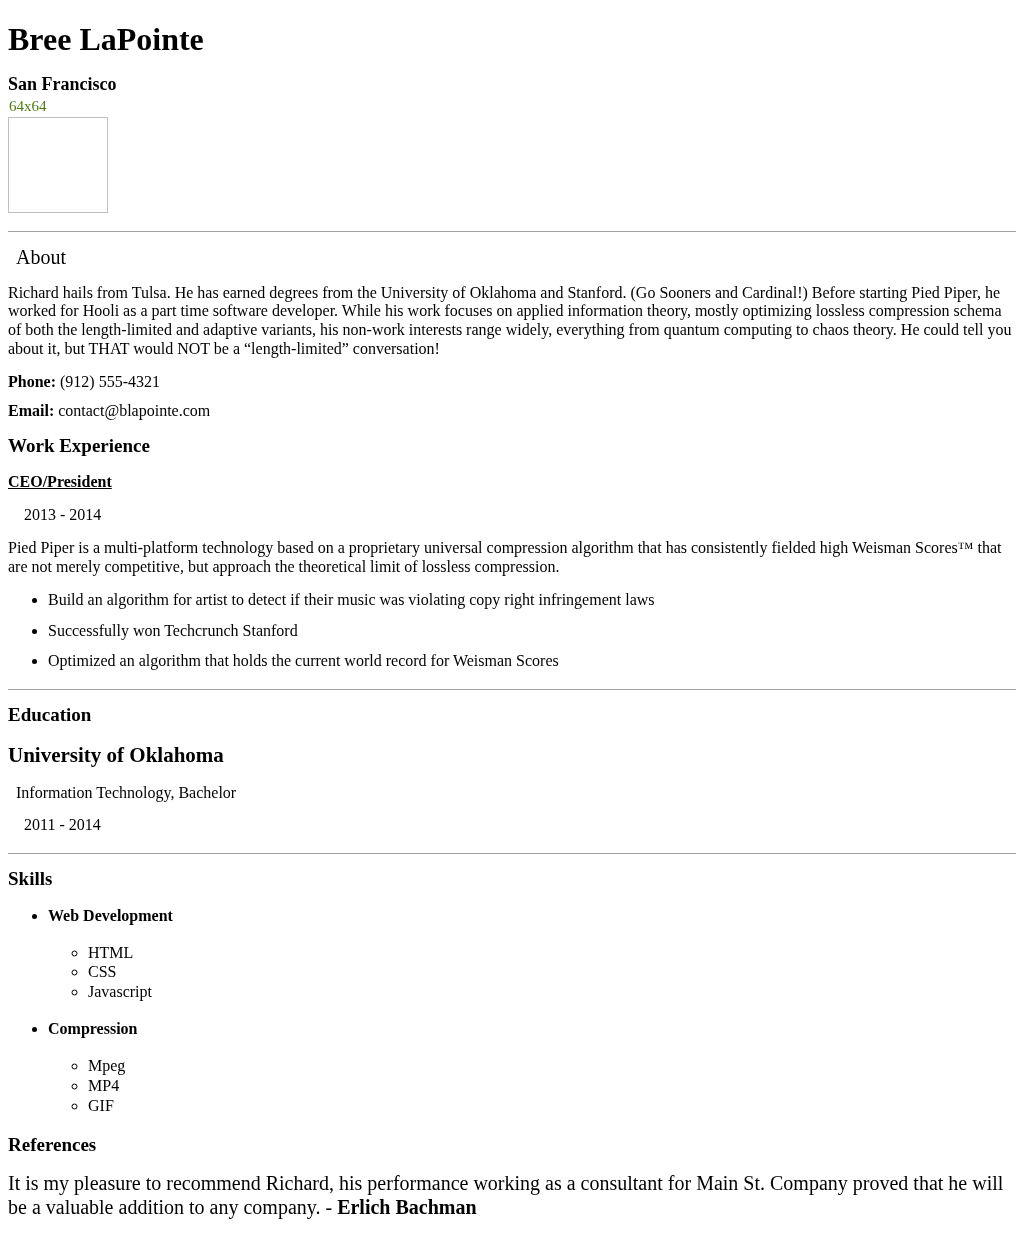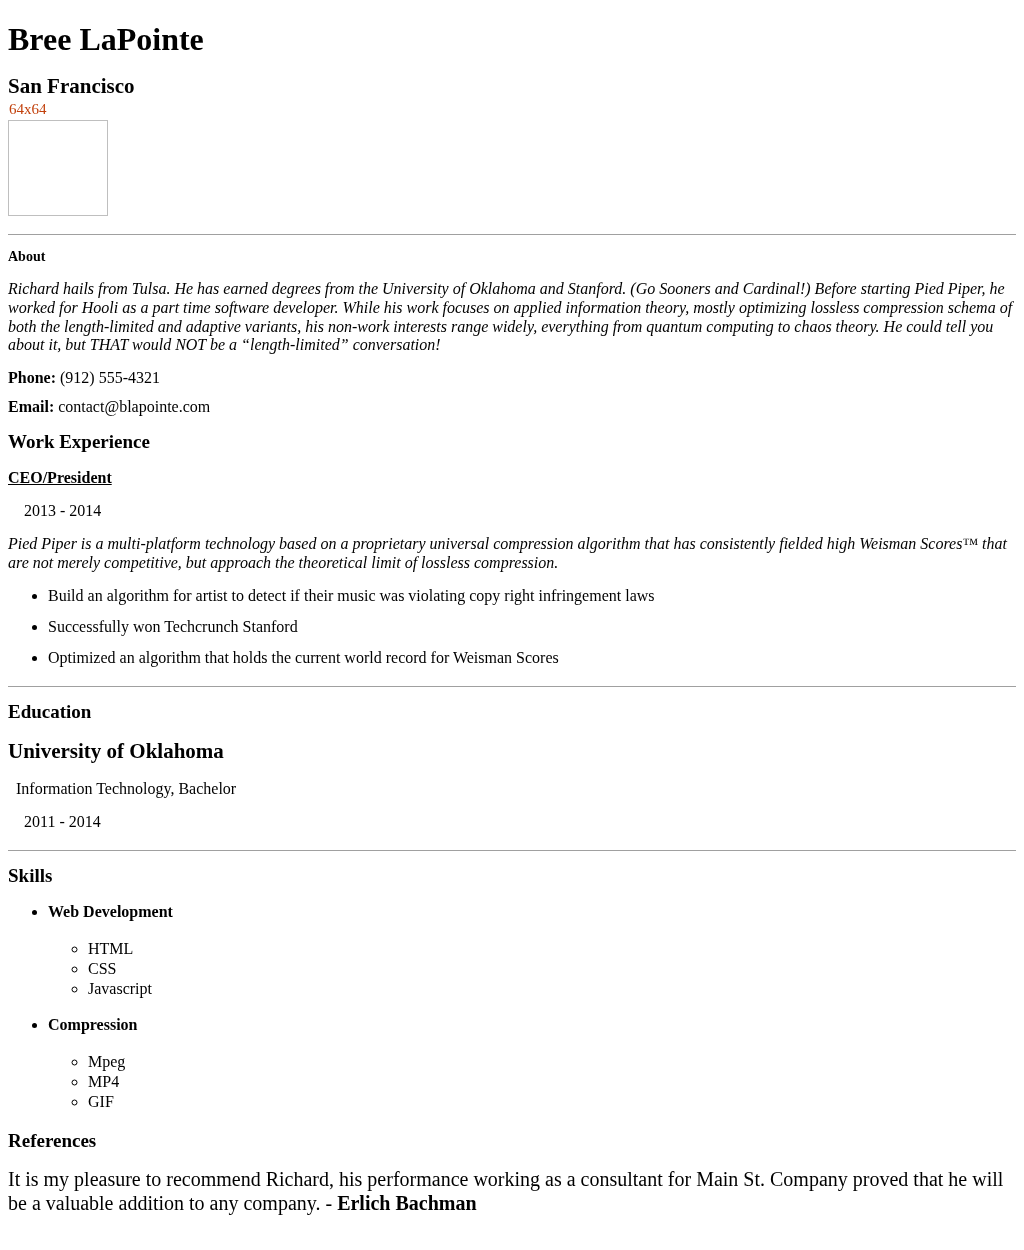--- a/index.html
+++ b/index.html
@@ -20,63 +20,62 @@
     box-sizing: border-box;
     width: 1024px;
   }
   h1.name {
     font-size: 32px;
     font-weight: bold;
     margin: 14px 0 18px 0;
     line-height: 1.1;
   }
   h2.location {
-    font-size: 21px;
+    font-size: 18px;
     font-weight: bold;
     margin: 0 0 22px 0;
     line-height: 1.1;
   }
   .photo-box {
     width: 100px;
     height: 96px;
     border: 1px solid #bfbfbf;
     box-sizing: border-box;
     position: relative;
     margin: 18px 0 0 0;
   }
   .photo-label {
     position: absolute;
     top: -19px;
     left: 0;
     font-size: 15px;
     line-height: 1;
-    color: #c2410c;
+    color: #4d7c0f;
     text-align: center;
   }
   hr.rule {
     border: 0;
     border-top: 1px solid #a0a0a0;
     margin: 18px 0 14px 0;
     height: 0;
   }
   h3.section {
-    font-size: 14px;
-    font-weight: bold;
-    margin: 10px 0 14px 0;
+    font-size: 20px;
+    font-weight: normal;
+    margin: 10px 0 14px 8px;
   }
   h3.section-lg {
     font-size: 19px;
     font-weight: bold;
     margin: 14px 0 16px 0;
   }
   p.para {
     font-size: 16px;
     margin: 10px 0 14px 0;
     text-align: left;
-    font-style: italic;
   }
   .contact-line {
     font-size: 16px;
     margin: 10px 0 2px 0;
   }
   .contact-line .lbl {
     font-weight: bold;
   }
   h4.job-title {
     font-size: 16px;

